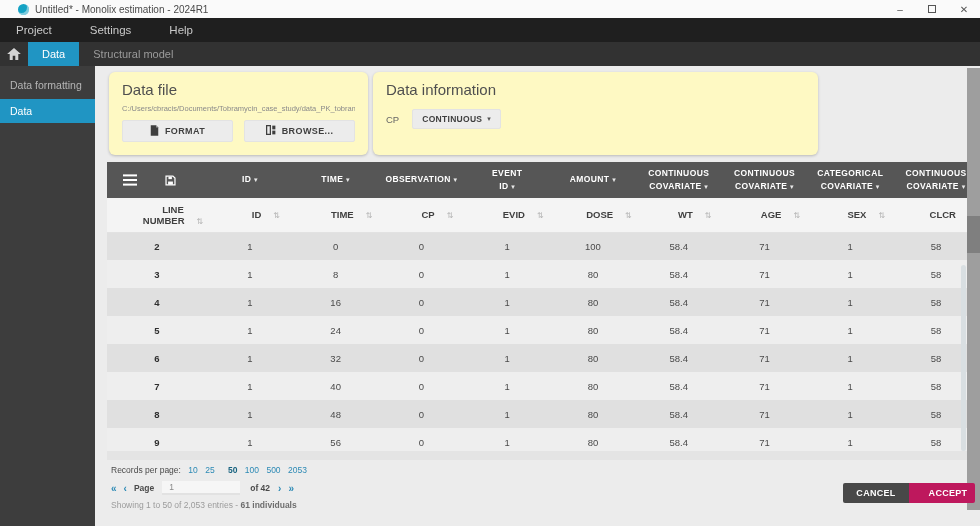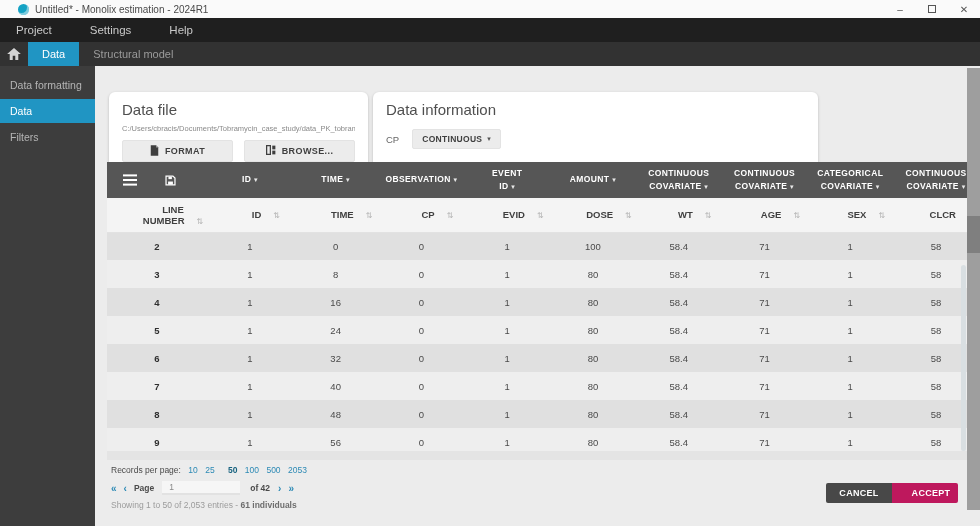--- a/index.html
+++ b/index.html
@@ -34,22 +34,22 @@
   .app-body { display:flex; height:460px;gap:12px; }
   .sidebar { width:95px; background:#3d3d3d; flex:none; padding-top:7px; }
   .side-item { height:24px; display:flex; align-items:center; padding-left:10px;
     font-size:10.5px; color:#b5b5b5; margin-bottom:2px; }
   .side-item.active { background:#2095c3; color:#fff; }
 
   .main { position:relative; flex:1; background:#ececec; }
 
   
   .cards { position:absolute; top:6px; left:2px; display:flex; gap:5px; }
-  .card { background:#ffffff; border-radius:6px; box-shadow:0 1px 3px rgba(0,0,0,.22);
-    height:83px; padding:9px 13px 0 13px;margin-top:20px; }
+  .card { background:#fef9c3; border-radius:6px; box-shadow:0 1px 3px rgba(0,0,0,.22);
+    height:83px; padding:9px 13px 0 13px; }
   .card.file { width:259px; }
   .card.info { width:445px; }
   .card-title { font-size:15px; color:#4f4f4f; font-weight:400; }
   .file-path { font-size:7.5px; color:#8a8a8a; margin-top:6px; white-space:nowrap;
     overflow:hidden; }
   .file-btn-row { display:flex; gap:11px; margin-top:7px; }
   .gbtn { flex:1; height:22px; background:#ececec; border:1px solid #e3e3e3;
     border-radius:2px; display:flex; align-items:center; justify-content:center;
     gap:6px; font-size:9px; font-weight:bold; color:#3f3f3f; letter-spacing:.4px; }
   .info-row { display:flex; align-items:center; margin-top:11px; gap:13px; }
@@ -104,21 +104,21 @@
   .pg-ico { color:#2d8ab5; font-size:10px; font-weight:bold; margin-right:7px; }
   .page-label { font-weight:bold; margin-right:8px; }
   .page-input { width:78px; height:14px; background:#f6f6f6; border:none;
     border-bottom:2px solid #e2e2e2; font-size:8.5px; color:#888; padding-left:7px;
     font-family:"Liberation Sans", sans-serif; }
   .of-label { margin:0 8px 0 10px; font-weight:bold; }
   .showing-line { position:absolute; left:4px; top:434px; font-size:8.5px;
     color:#9b9b9b; }
   .showing-line b { color:#6e6e6e; }
 
-  .action-btns { position:absolute; right:22px; top:417px; display:flex; }
+  .action-btns { position:absolute; right:5px; top:417px; display:flex; }
   .abtn { height:20px; width:66px; display:flex; align-items:center;
     justify-content:center; font-size:9px; font-weight:bold; color:#fff;
     letter-spacing:.3px; }
   .abtn.cancel { background:#484848; border-radius:2px 0 0 2px; }
   .abtn.accept { background:#be185d; border-radius:0 2px 2px 0;padding-left:12px; }
 </style>
 </head>
 <body>
 
 <div class="titlebar">
@@ -147,21 +147,20 @@
   </span>
   <span class="tab active">Data</span>
   <span class="tab inactive">Structural model</span>
 </div>
 
 <div class="app-body">
 
   <div class="sidebar">
     <div class="side-item">Data formatting</div>
     <div class="side-item active">Data</div>
-    <div class="side-item">Filters</div>
   </div>
 
   <div class="main">
 
     <div class="cards">
       <div class="card file">
         <div class="card-title">Data file</div>
         <div class="file-path">C:/Users/cbracis/Documents/Tobramycin_case_study/data_PK_tobramycin.txt</div>
         <div class="file-btn-row">
           <div class="gbtn">

